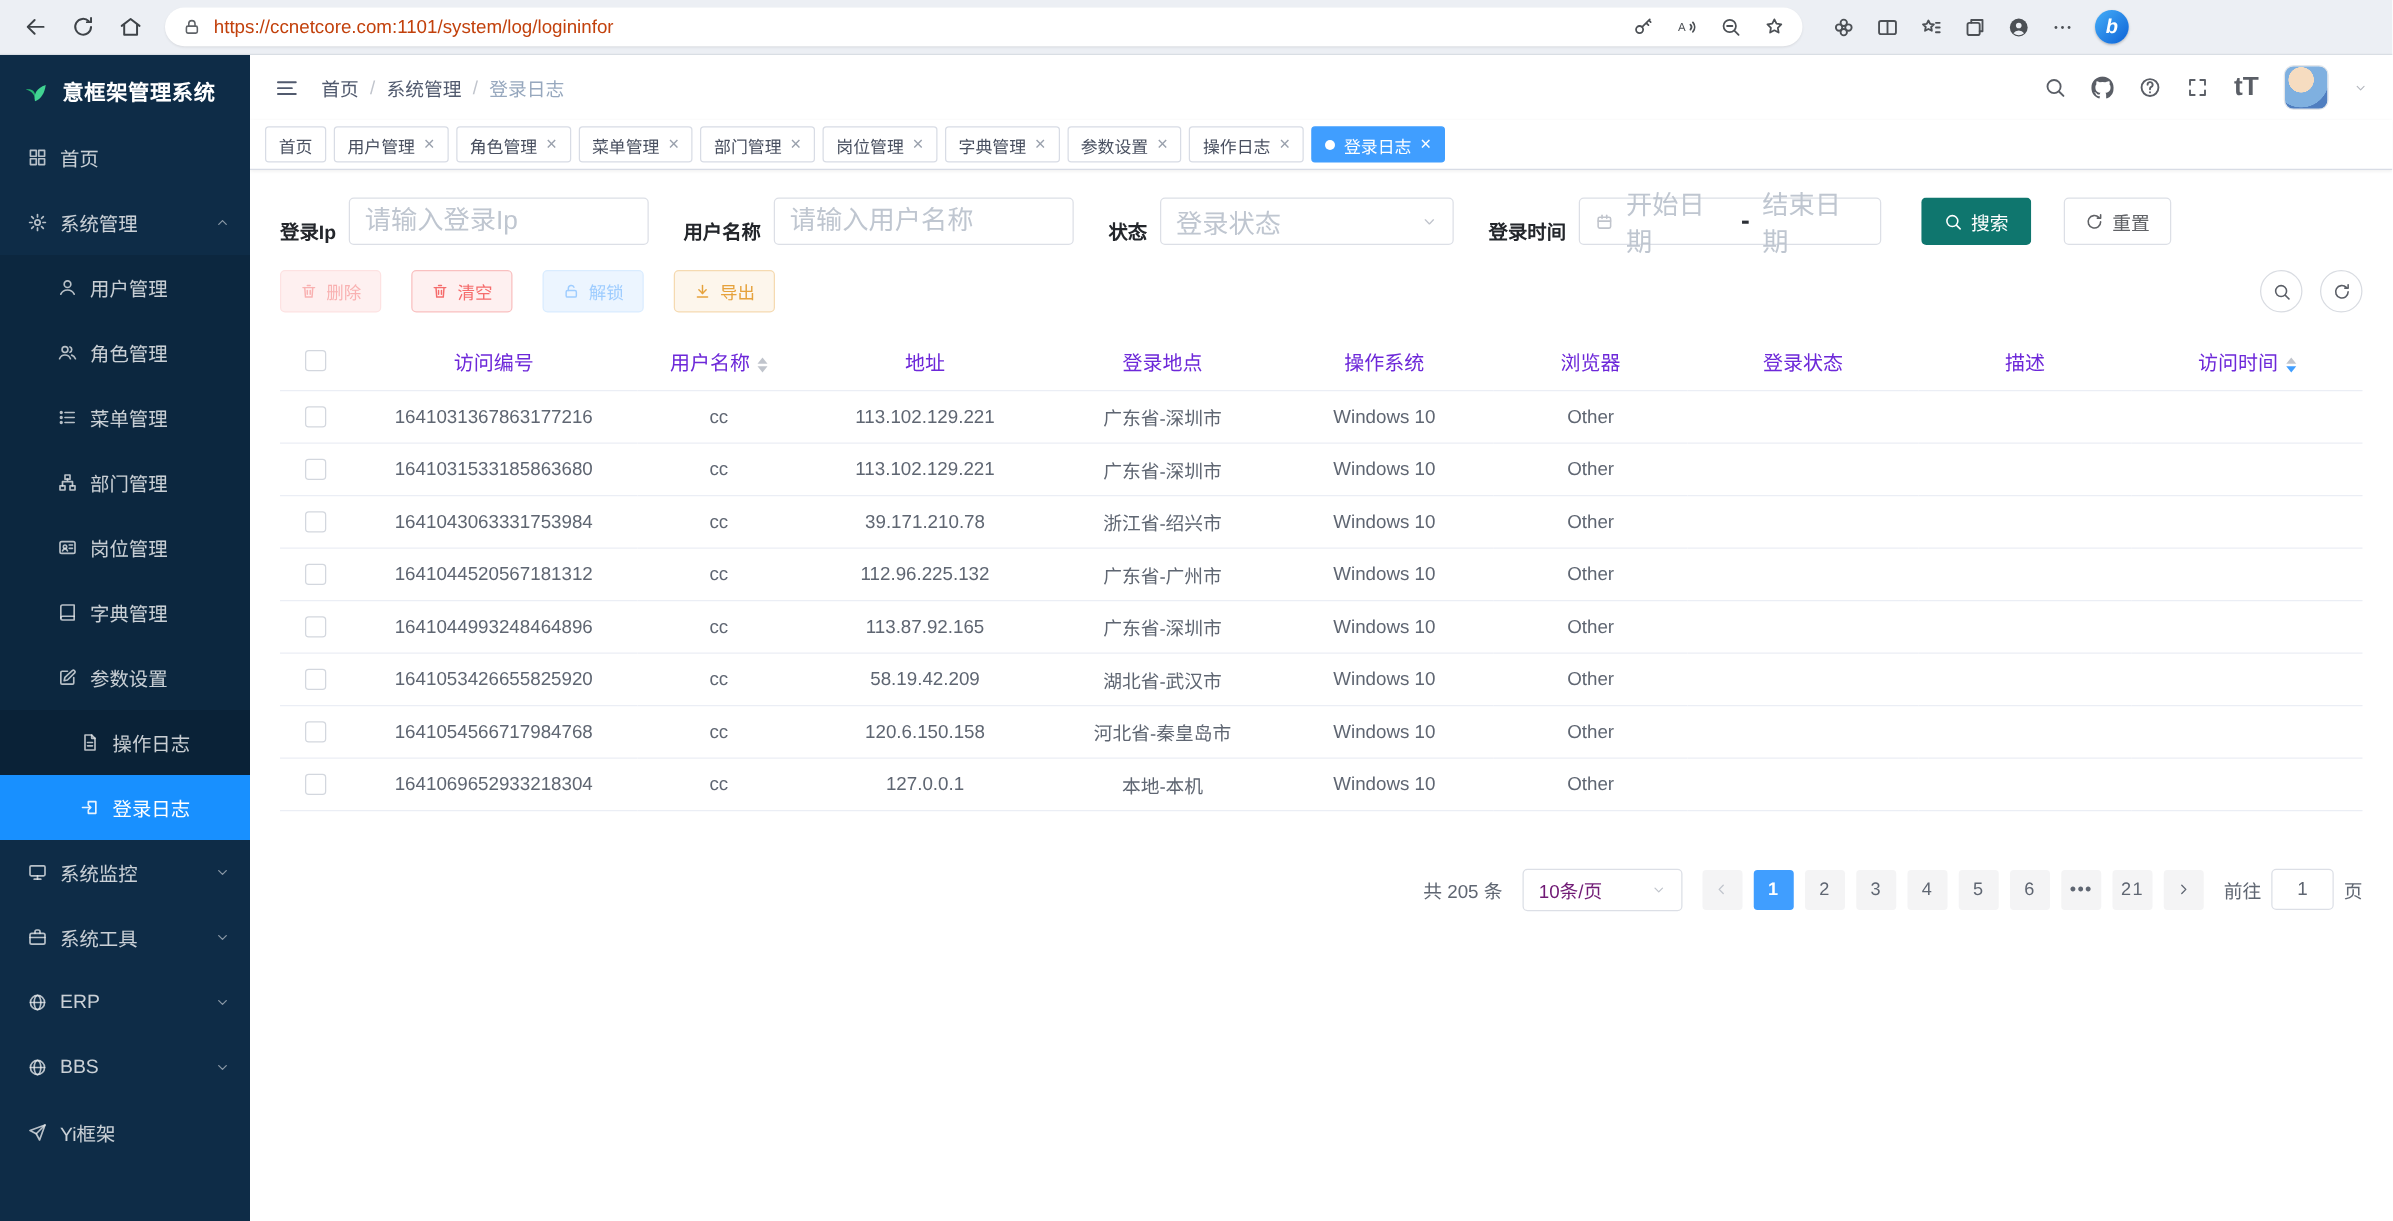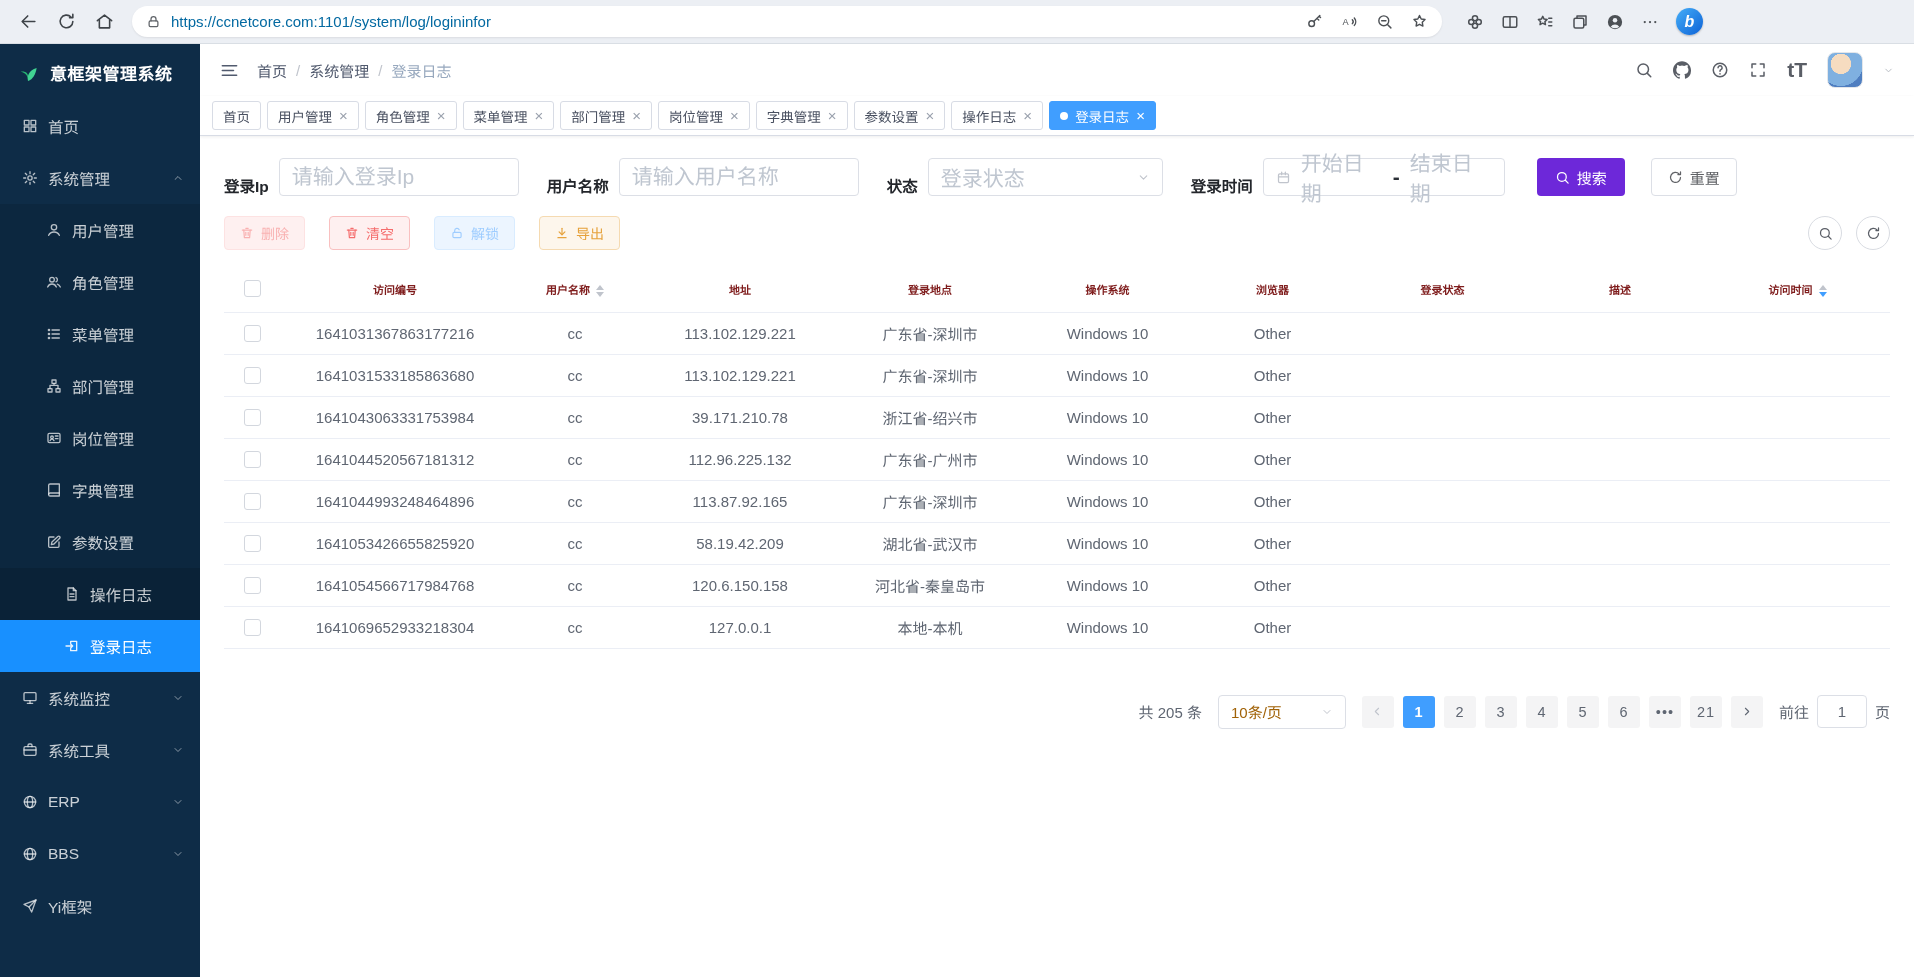--- a/index.html
+++ b/index.html
@@ -5,21 +5,21 @@
   *{box-sizing:border-box;margin:0;padding:0}
   html,body{width:1914px;height:977px;font-family:"Liberation Sans","DejaVu Sans",sans-serif;background:#fff;overflow:hidden}
   .icn{display:inline-flex;align-items:center;justify-content:center;flex:0 0 auto}
   .icn svg{width:1em;height:1em;display:block}
 
   
   .browser-bar{height:44px;background:#eceff4;border-bottom:1px solid #d9dee4;display:flex;align-items:center;padding:0 12px;gap:6px}
   .nav-btn{width:32px;height:32px;display:flex;align-items:center;justify-content:center;color:#3e4348;font-size:19px;border-radius:6px;cursor:pointer}
   .url-bar{margin-left:6px;flex:0 0 1310px;height:31px;background:#fff;border-radius:16px;display:flex;align-items:center;padding:0 14px;gap:10px;box-shadow:0 1px 2px rgba(0,0,0,.08)}
   .site-icon{color:#5f6368;font-size:15px;cursor:pointer}
-  .url-text{font-size:15px;color:#0369a1;white-space:nowrap;overflow:hidden}
+  .url-text{font-size:15px;color:#c2410c;white-space:nowrap;overflow:hidden}
   .url-actions{margin-left:auto;display:flex;align-items:center;gap:18px;color:#4c5055;font-size:17px}
   .browser-actions{margin-left:18px;display:flex;align-items:center;gap:17px;color:#4c5055;font-size:18px}
   .bing{width:27px;height:27px;border-radius:50%;background:linear-gradient(135deg,#45aef8,#0d62d6);color:#fff;font-weight:700;font-style:italic;display:flex;align-items:center;justify-content:center;font-size:16px;cursor:pointer;box-shadow:0 1px 2px rgba(0,0,0,.25)}
 
   
   .app{display:flex;height:933px}
   .sidebar{flex:0 0 200px;width:200px;background:#0e2c47;display:flex;flex-direction:column;overflow:hidden}
   .logo{height:56px;display:flex;align-items:center;gap:10px;padding:0 16px;color:#fff;font-size:17px;font-weight:700;letter-spacing:.5px;flex:0 0 56px}
   .logo .icn{font-size:24px}
   .menu{flex:1;overflow:hidden}
@@ -60,45 +60,45 @@
   .filter-item label{font-size:15.5px;font-weight:700;color:#23262b;white-space:nowrap}
   .input,.select,.daterange{height:38px;border:1px solid #dcdfe6;border-radius:4px;background:#fff;font-size:21px;font-family:inherit}
   .input{width:240px;padding:0 12px;color:#606266}
   .input::placeholder{color:#bfc6d0}
   .select{width:235px;display:flex;align-items:center;justify-content:space-between;padding:0 12px;color:#bfc6d0;cursor:pointer}
   .select .icn{color:#c0c4cc;font-size:13px}
   .daterange{width:242px;display:flex;align-items:center;gap:10px;padding:0 12px;color:#bfc6d0;cursor:pointer}
   .daterange .sep{color:#2b2f36;font-weight:700}
   .daterange .icn{color:#c0c4cc;font-size:15px}
   .btn{display:inline-flex;align-items:center;gap:7px;border-radius:4px;cursor:pointer;border:1px solid transparent;font-family:inherit}
-  .btn-search{height:38px;padding:0 17px;background:#6d28d9;color:#fff;font-size:15px;margin-left:4px}
+  .btn-search{height:38px;padding:0 17px;background:#0f766e;color:#fff;font-size:15px;margin-left:4px}
   .btn-reset{height:38px;padding:0 16px;background:#fff;border-color:#dcdfe6;color:#606266;font-size:15px;margin-left:26px}
 
   .toolbar{display:flex;align-items:center}
   .tool-btn{height:34px;padding:0 15px;font-size:14px;border-radius:4px;display:inline-flex;align-items:center;gap:7px;margin-right:24px;cursor:pointer;border:1px solid transparent;font-family:inherit}
   .tool-btn .icn{font-size:14px}
   .btn-delete{background:#fef0f0;border-color:#fde2e2;color:#f9b1b1;cursor:not-allowed}
   .btn-clear{background:#fef0f0;border-color:#f9c0c0;color:#f56c6c}
   .btn-unlock{background:#ecf5ff;border-color:#d9ecff;color:#9fcdff;cursor:not-allowed}
   .btn-export{background:#fdf6ec;border-color:#f5dab1;color:#e6a23c}
   .toolbar-right{margin-left:auto;display:flex;gap:14px}
   .circle-btn{width:34px;height:34px;border-radius:50%;border:1px solid #d9dce2;background:#fff;color:#5a5e66;display:flex;align-items:center;justify-content:center;font-size:15px;cursor:pointer}
 
   table{width:100%;border-collapse:collapse;margin-top:16px;table-layout:fixed}
-  th{height:46px;font-size:11px;font-weight:700;color:#7f1d1d;border-bottom:1px solid #ebeef5;text-align:center;white-space:nowrap}
+  th{height:46px;font-size:16px;font-weight:400;color:#6d28d9;border-bottom:1px solid #ebeef5;text-align:center;white-space:nowrap}
   td{height:42px;font-size:15px;color:#5f6672;border-bottom:1px solid #ebeef5;text-align:center;white-space:nowrap;overflow:hidden}
   .checkbox{display:inline-block;width:17px;height:17px;border:1px solid #d3d7de;border-radius:3px;background:#fff;vertical-align:middle;cursor:pointer}
   .sort{display:inline-flex;flex-direction:column;margin-left:6px;vertical-align:middle;gap:2px;cursor:pointer}
   .sort i{width:0;height:0;border-left:4.5px solid transparent;border-right:4.5px solid transparent;display:block}
   .sort .cu{border-bottom:5.5px solid #c0c4cc}
   .sort .cd{border-top:5.5px solid #c0c4cc}
   th.sort-desc .sort .cd{border-top-color:#409eff}
 
   .pagination{display:flex;align-items:center;justify-content:flex-end;gap:16px;margin-top:46px;font-size:15px;color:#5f6672}
-  .size-select{width:128px;height:34px;border:1px solid #dcdfe6;border-radius:4px;display:flex;align-items:center;justify-content:space-between;padding:0 12px;color:#a16207;cursor:pointer}
+  .size-select{width:128px;height:34px;border:1px solid #dcdfe6;border-radius:4px;display:flex;align-items:center;justify-content:space-between;padding:0 12px;color:#701a75;cursor:pointer}
   .size-select .icn{color:#c0c4cc;font-size:12px}
   .pager{display:flex;align-items:center;gap:9px}
   .page-btn{min-width:32px;height:32px;padding:0 6px;border:none;border-radius:3px;background:#f4f4f5;color:#5f6672;font-size:14.5px;display:flex;align-items:center;justify-content:center;cursor:pointer;font-family:inherit;letter-spacing:1px}
   .page-btn.active{background:#409eff;color:#fff;font-weight:700}
   .page-btn.prev{color:#c0c4cc}
   .page-btn .icn{font-size:13px}
   .jump{display:flex;align-items:center;gap:8px}
   .jump-input{width:50px;height:33px;border:1px solid #dcdfe6;border-radius:4px;text-align:center;font-size:15px;color:#5f6672;font-family:inherit}
 </style>
 </head>

